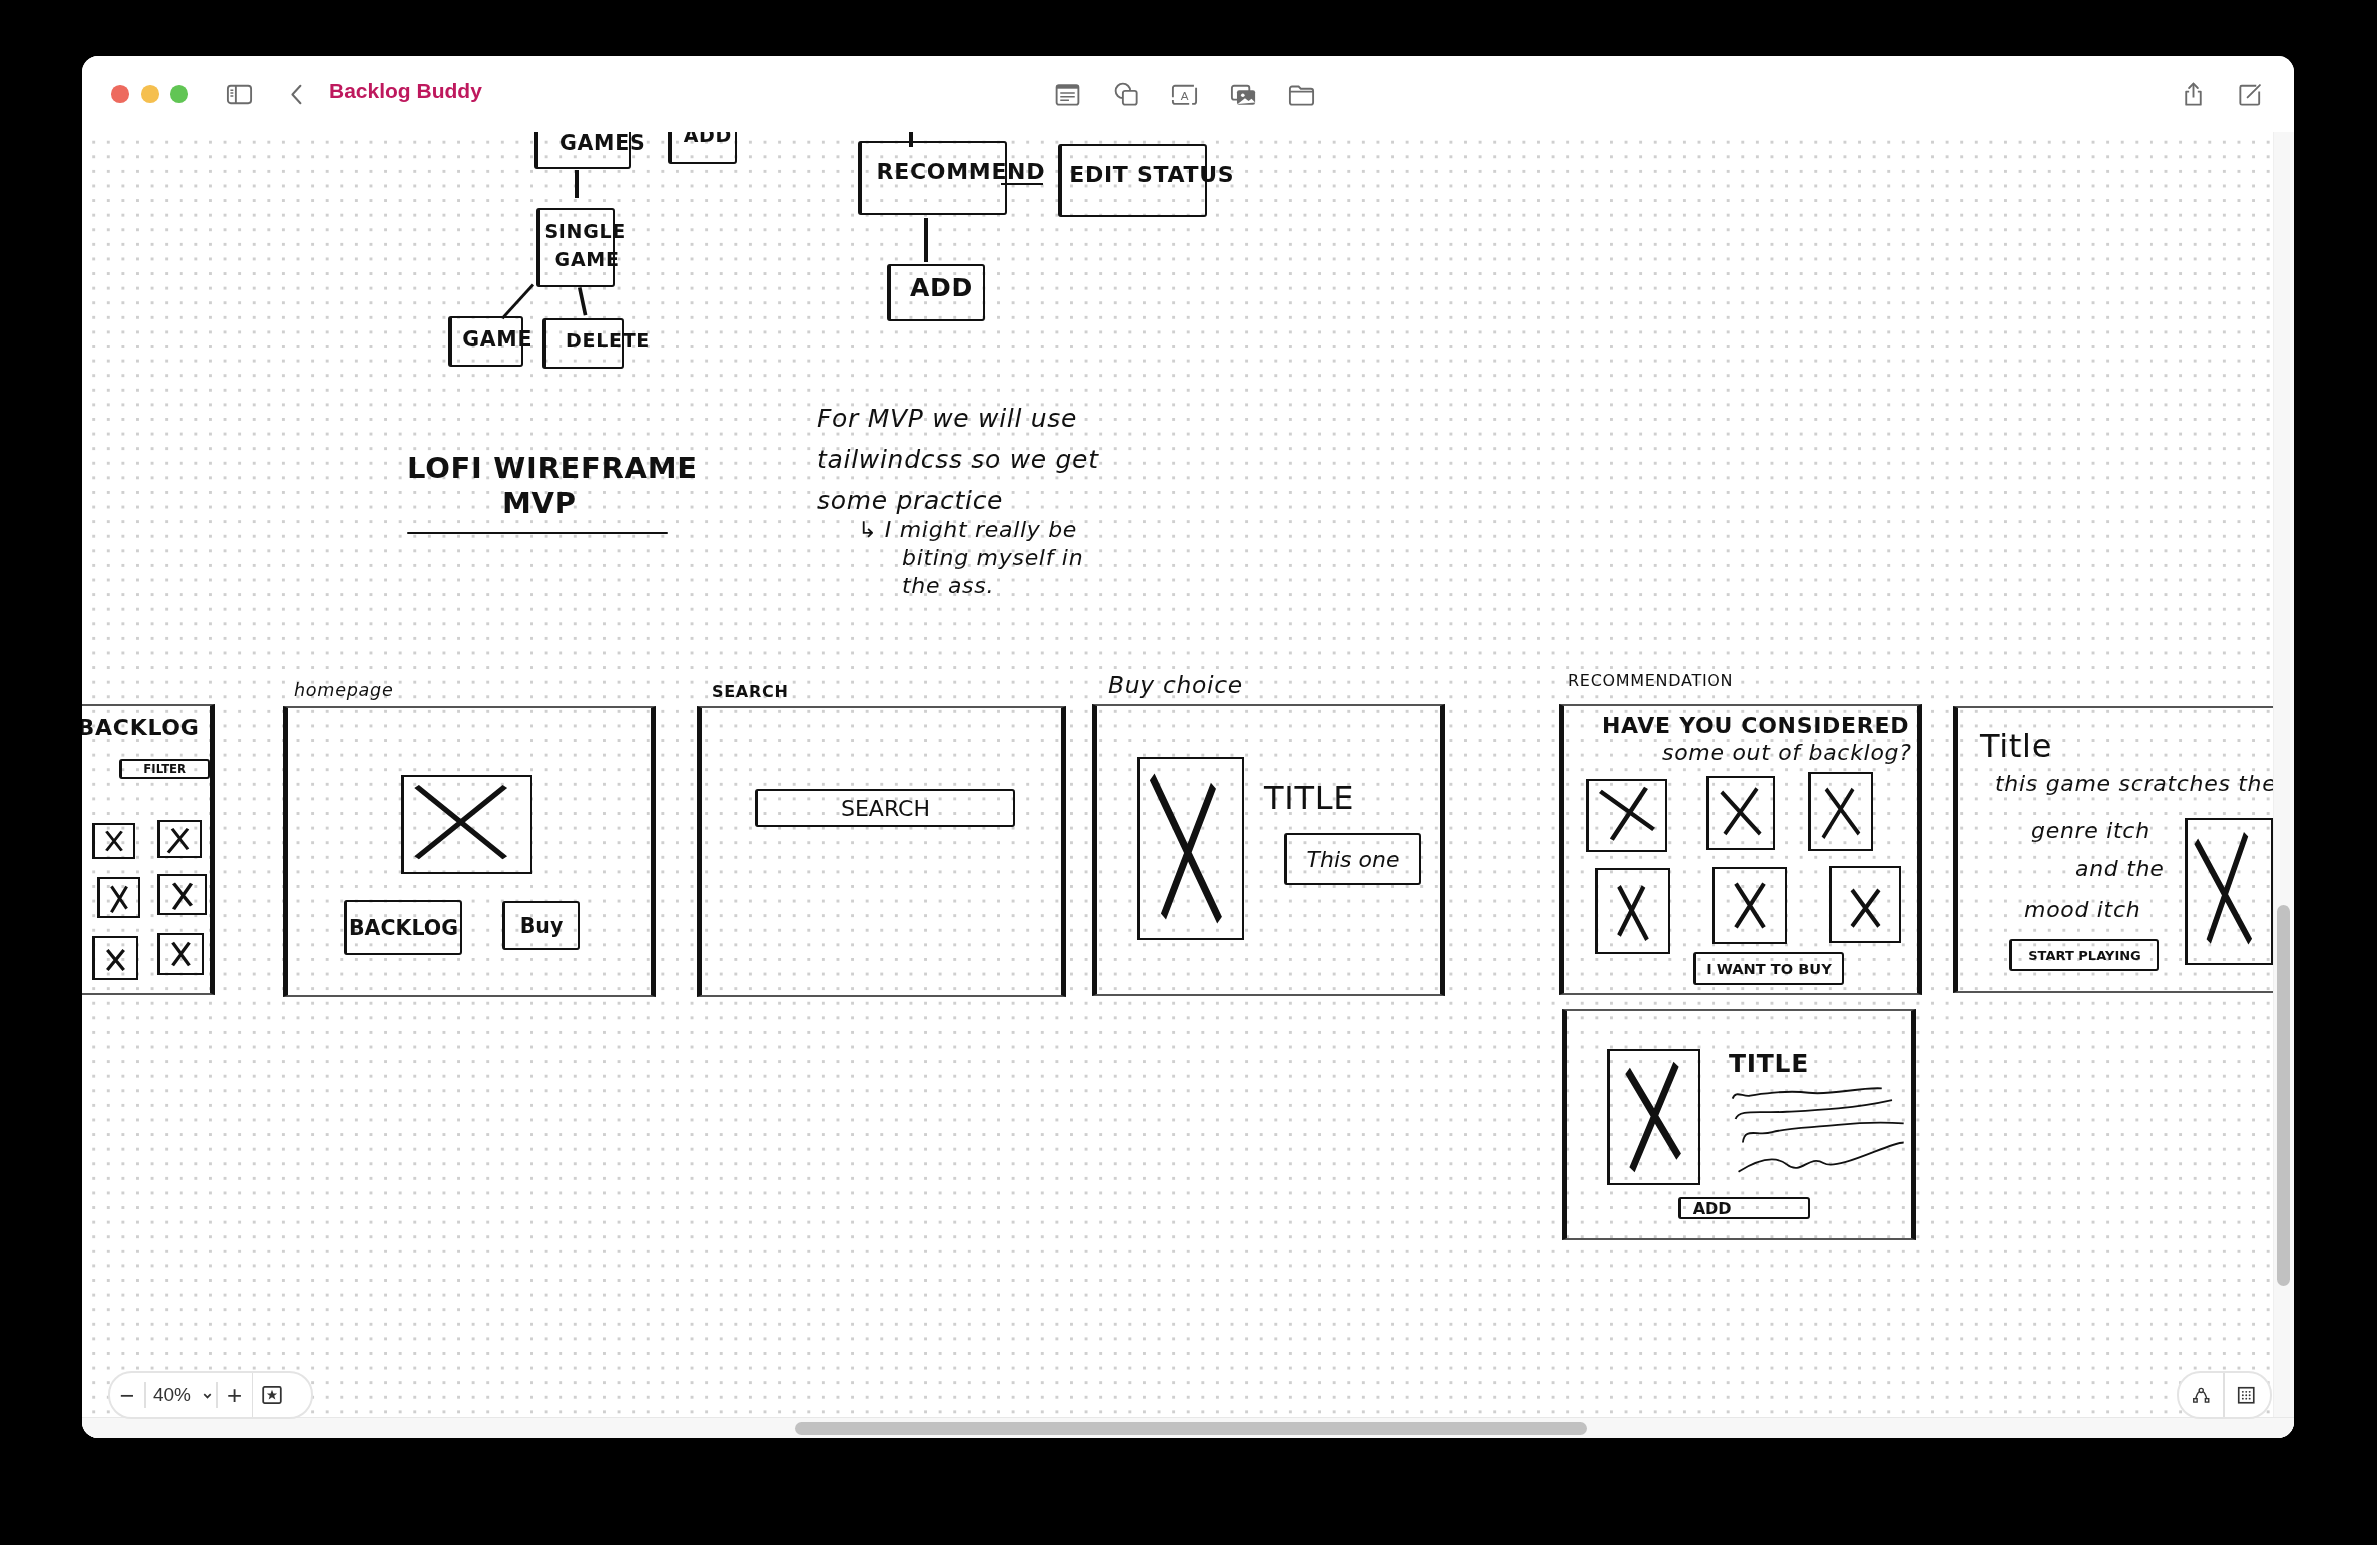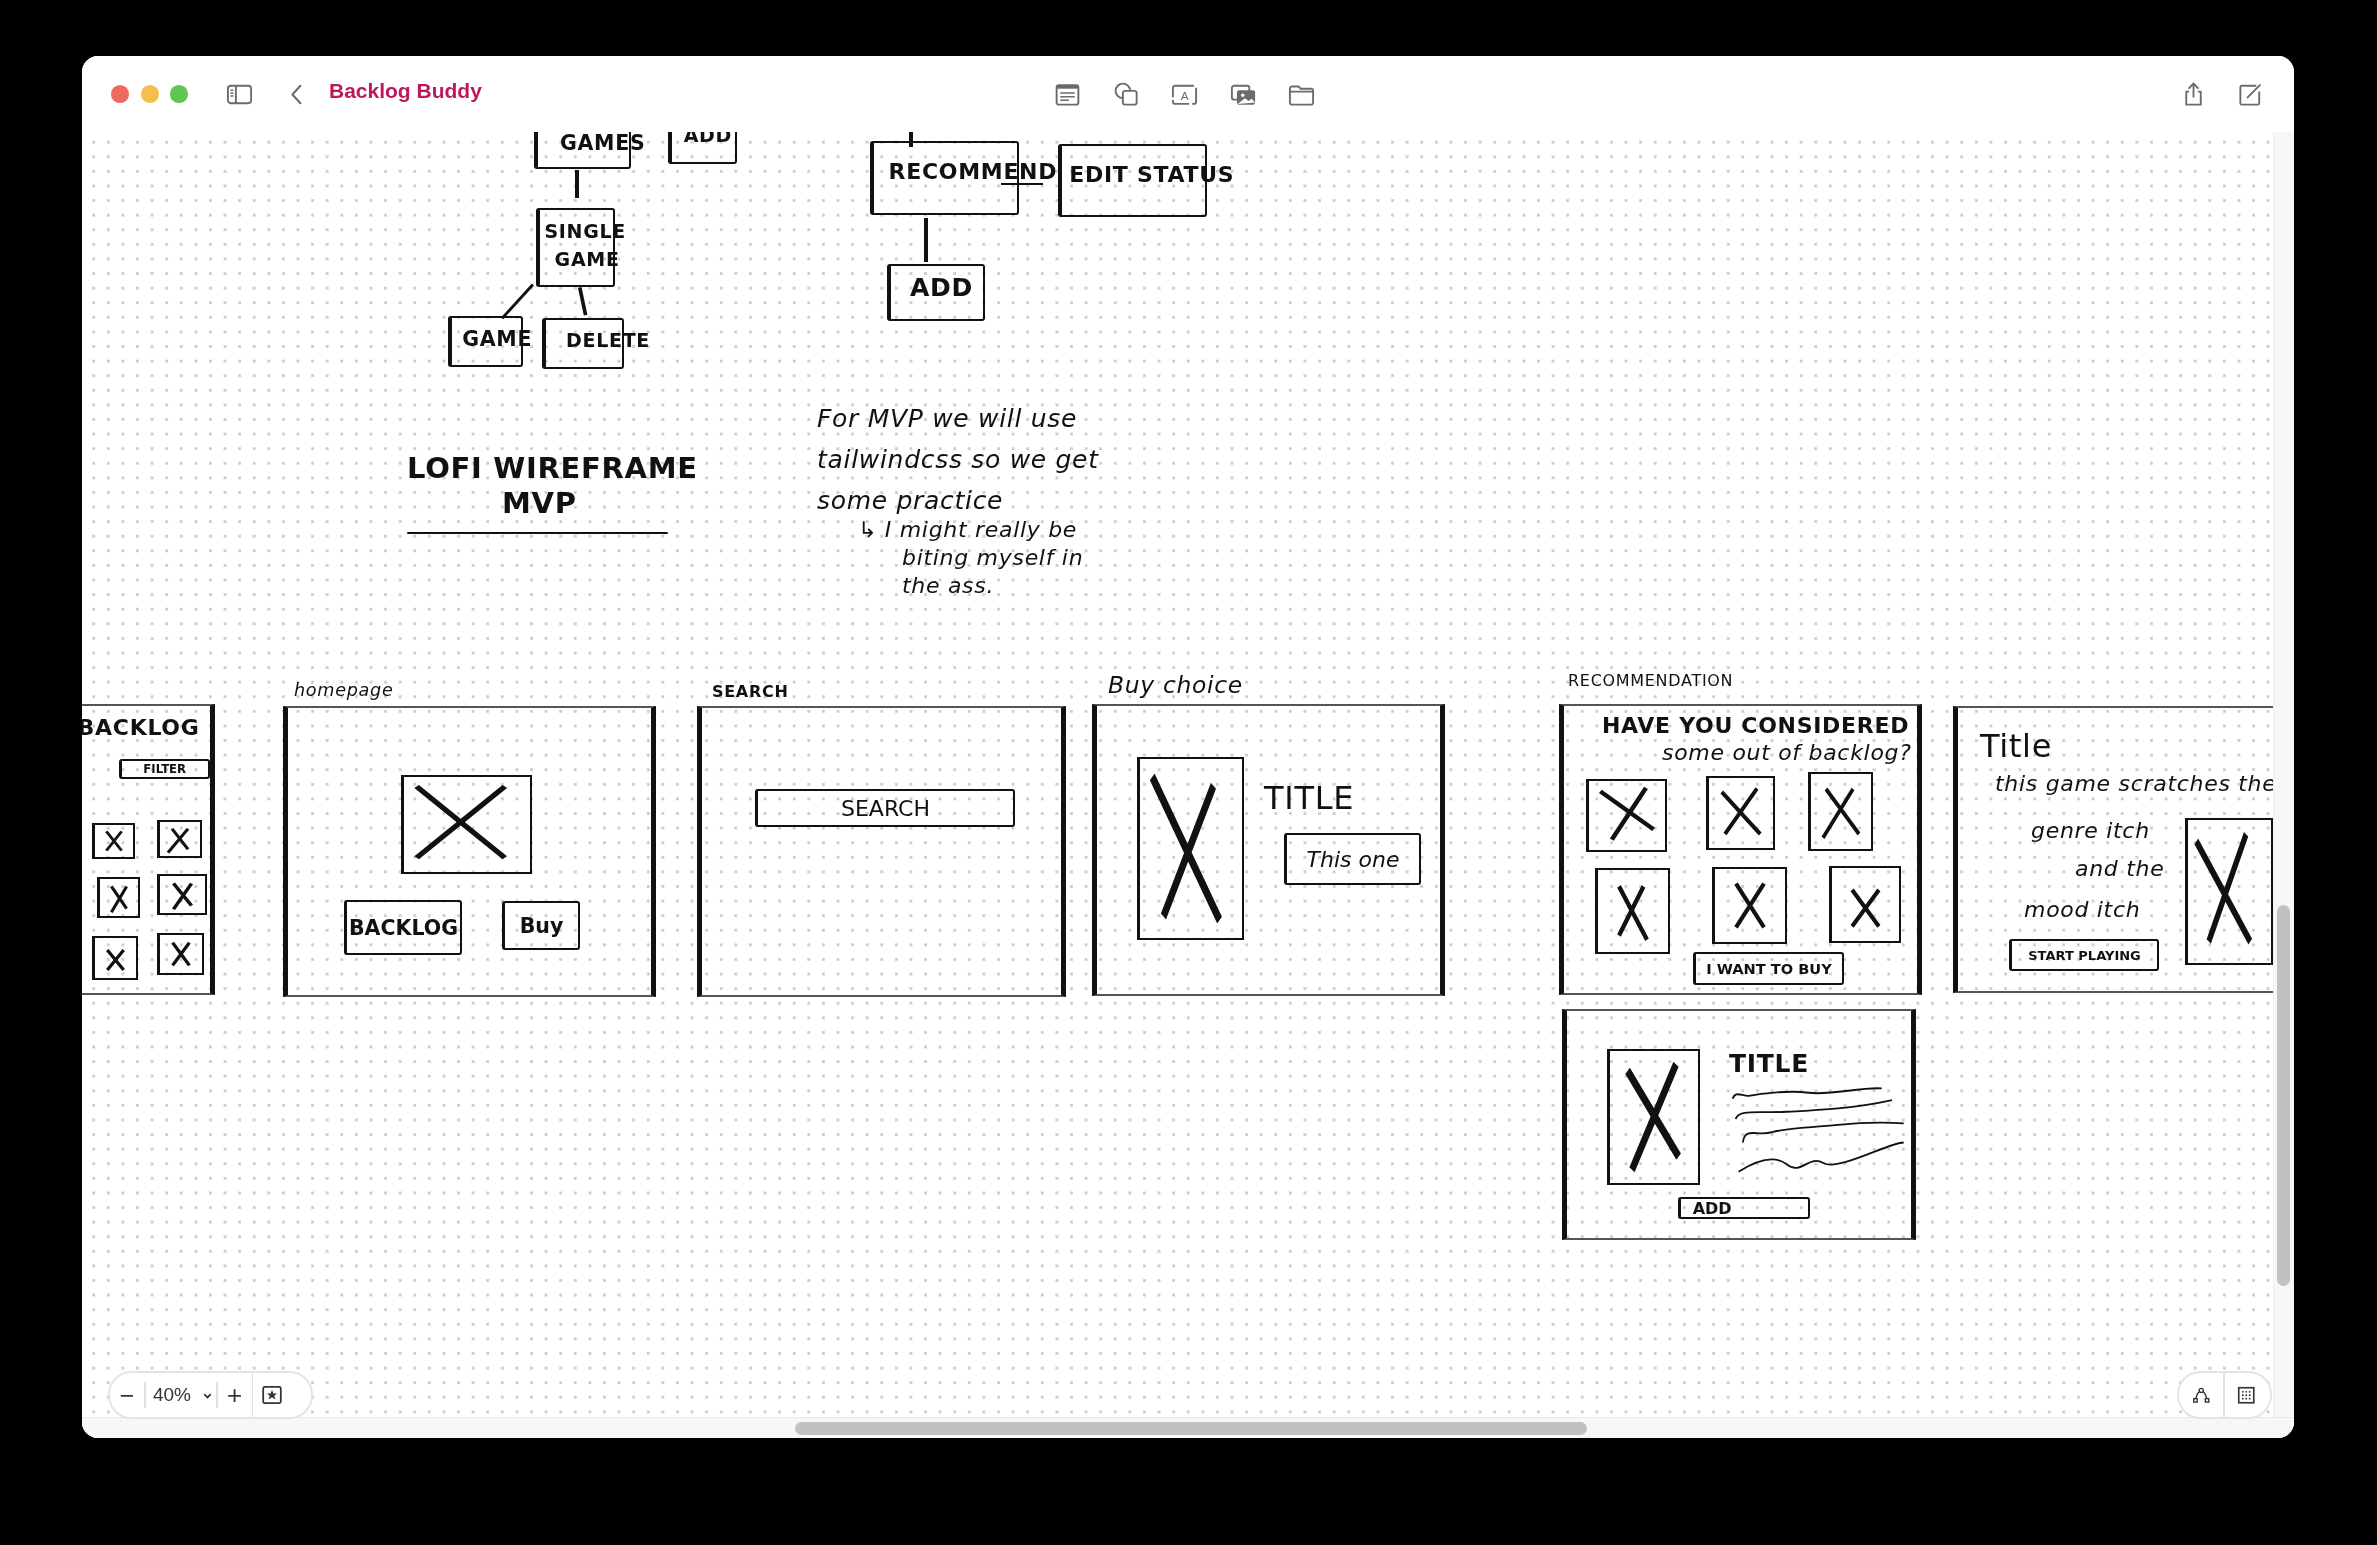--- a/index.html
+++ b/index.html
@@ -135,21 +135,21 @@
       <line x1="120" y1="6" x2="128" y2="44" stroke="#111" stroke-width="5"></line>
     </svg>
     <div class="sk" style="left:366px; top:184px; width:69px; height:47px;">
       <span class="hand" style="left:10.2px; top:8.8px; font-size:20.5px;">GAME</span>
     </div>
     <div class="sk" style="left:460px; top:186px; width:76px; height:47px;">
       <span class="hand" style="left:20px; top:8.8px; font-size:19px;">DELETE</span>
     </div>
 
     <div class="line" style="left:827px; top:-7.3px; width:3.7px; height:22px;"></div>
-    <div class="sk" style="left:776px; top:9px; width:143px; height:70px;margin-left:12px;">
+    <div class="sk" style="left:776px; top:9px; width:143px; height:70px;">
       <span class="hand" style="left:14.6px; top:16px; font-size:22px;">RECOMMEND</span>
     </div>
     <div class="line" style="left:919px; top:51px; width:42px; height:2.2px;"></div>
     <div class="sk" style="left:976px; top:11.7px; width:143px; height:69px;">
       <span class="hand" style="left:7.3px; top:16px; font-size:22px;">EDIT STATUS</span>
     </div>
     <div class="line" style="left:842px; top:86px; width:3.7px; height:44px;"></div>
     <div class="sk" style="left:805px; top:132px; width:92px; height:53px;">
       <span class="hand" style="left:19px; top:7.3px; font-size:25px;">ADD</span>
     </div>

